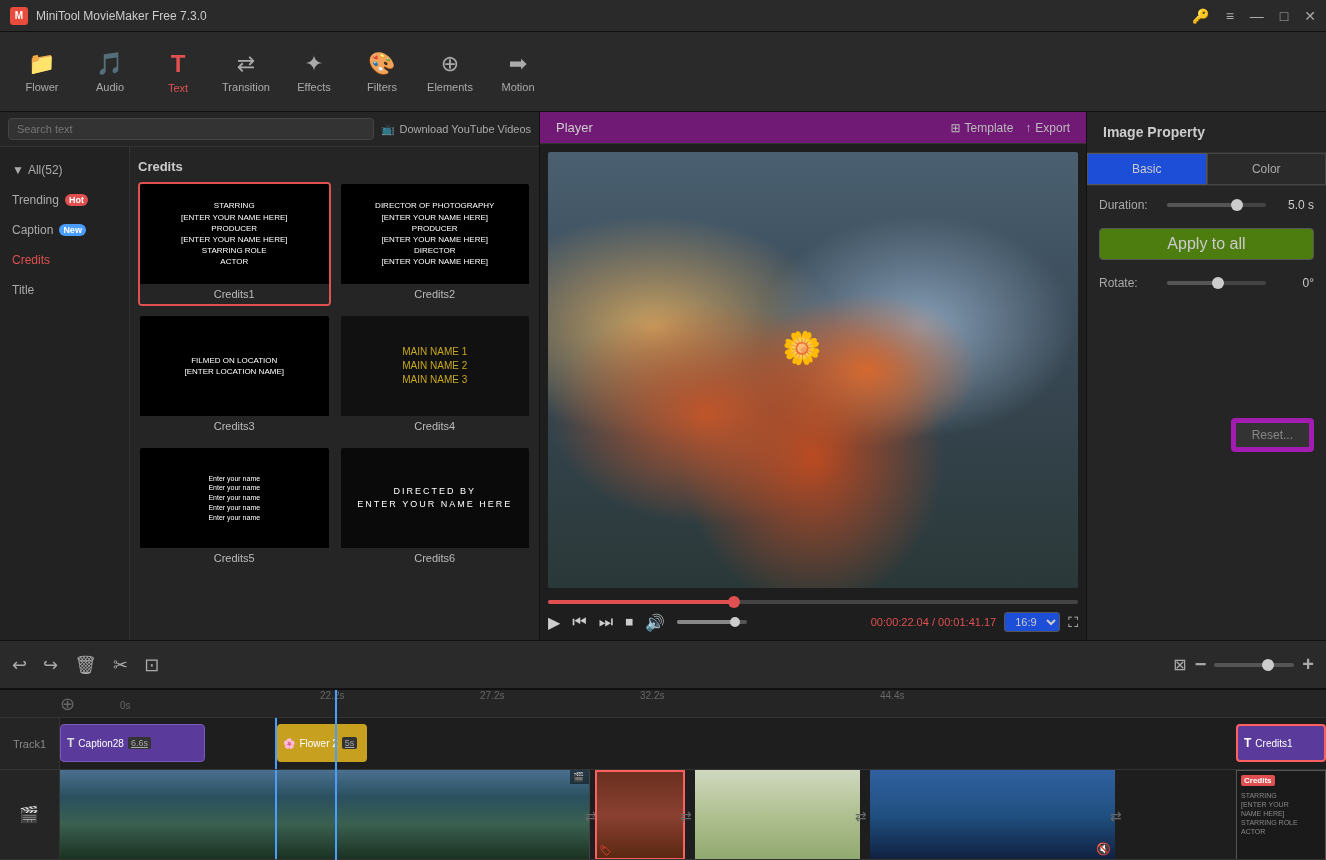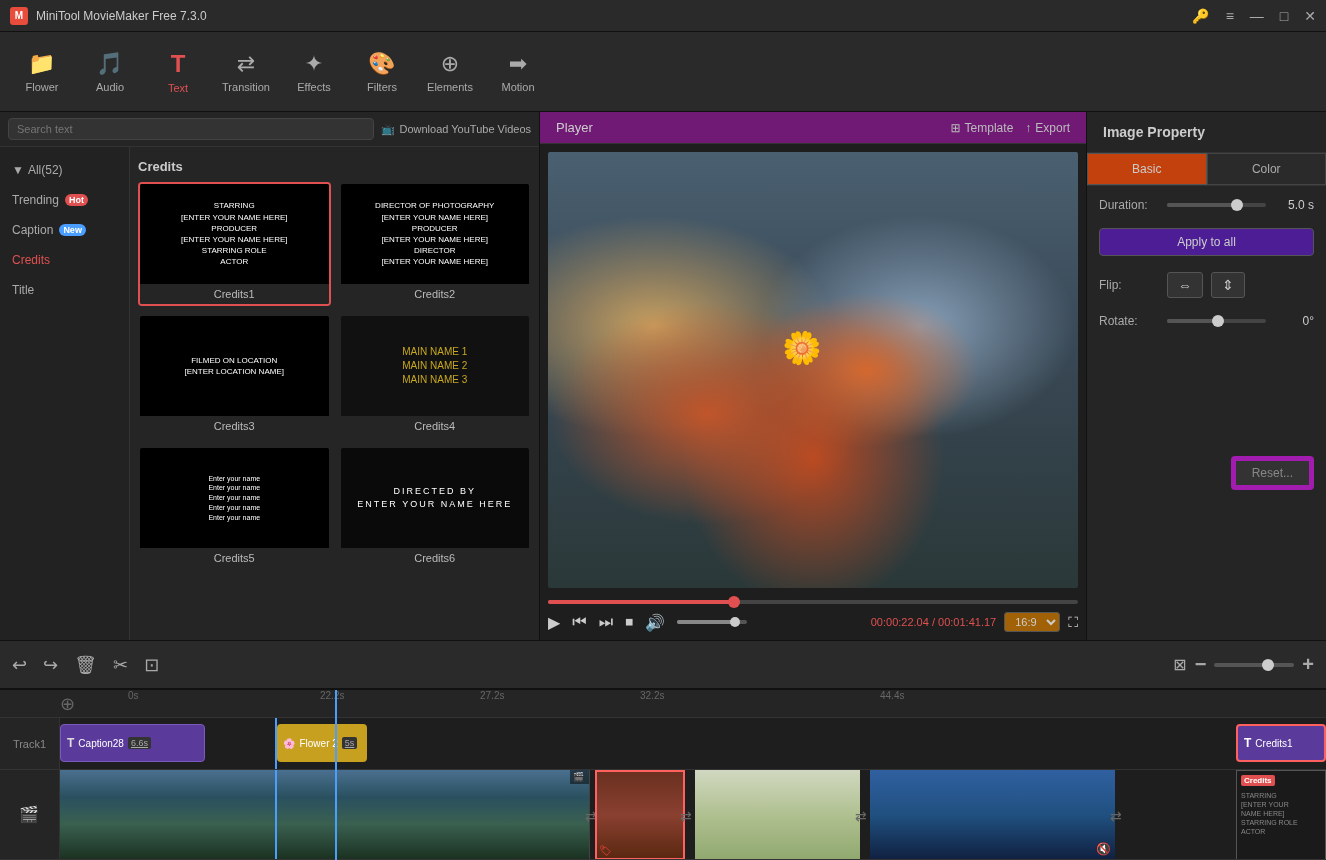--- a/index.html
+++ b/index.html
@@ -254,21 +254,21 @@
       background: #555;
       border-radius: 2px;
       position: relative;
     }
     .volume-fill { width: 80%; height: 100%; background: #888; border-radius: 2px; }
     .volume-handle {
       width: 10px; height: 10px; background: #ccc; border-radius: 50%;
       position: absolute; top: -3px; left: 75%;
     }
     .aspect-select {
-      background: #a16207;
+      background: #1d4ed8;
       border: 1px solid #555;
       color: #ccc;
       padding: 2px 6px;
       border-radius: 3px;
       font-size: 11px;
       cursor: pointer;
     }
 
     
     #right-panel {
@@ -294,21 +294,21 @@
       flex: 1;
       text-align: center;
       padding: 8px;
       cursor: pointer;
       color: #aaa;
       font-size: 12px;
       border: 1px solid #444;
       background: #2a2a2a;
     }
     .prop-tab.active {
-      background: #c2410c;
+      background: #1d4ed8;
       color: #ccc;
       border-color: #555;
     }
     .prop-content { padding: 12px; flex: 1; }
     .prop-row {
       display: flex;
       align-items: center;
       margin-bottom: 16px;
       gap: 8px;
     }
@@ -320,27 +320,27 @@
       border-radius: 2px;
       position: relative;
     }
     .slider-track { height: 100%; background: #555; border-radius: 2px; }
     .slider-handle {
       width: 12px; height: 12px; background: #ccc; border-radius: 50%;
       position: absolute; top: -4px; left: 50%;
     }
     .prop-value { color: #ccc; font-size: 12px; width: 40px; text-align: right; }
     .apply-all-btn {
-      background: #4c1d95;
+      background: #4d7c0f;
       border: 1px solid #555;
       color: #ccc;
       padding: 6px 12px;
       border-radius: 4px;
       cursor: pointer;
-      font-size: 12px;
+      font-size: 16px;
       width: 100%;
       margin-bottom: 16px;
     }
     .flip-row {
       display: flex;
       align-items: center;
       margin-bottom: 16px;
       gap: 8px;
     }
     .flip-btn {
@@ -730,25 +730,20 @@
     <div class="prop-content">
       <div class="prop-row">
         <span class="prop-label">Duration:</span>
         <div class="prop-slider">
           <div class="slider-track" style="width:70%;"></div>
           <div class="slider-handle" style="left:65%;"></div>
         </div>
         <span class="prop-value">5.0 s</span>
       </div>
       <button class="apply-all-btn">Apply to all</button>
-      <div class="flip-row">
-        <span class="prop-label">Flip:</span>
-        <button class="flip-btn">⇔</button>
-        <button class="flip-btn">⇕</button>
-      </div>
       <div class="prop-row">
         <span class="prop-label">Rotate:</span>
         <div class="prop-slider">
           <div class="slider-track" style="width:50%;"></div>
           <div class="slider-handle" style="left:45%;"></div>
         </div>
         <span class="prop-value">0°</span>
       </div>
       <div style="display:flex;justify-content:flex-end;margin-top:120px;">
         <button class="reset-btn">Reset...</button>
@@ -776,21 +771,21 @@
   </div>
 </div>
 
 <div id="timeline">
 
   <div class="timeline-ruler">
     <div style="width:60px;flex-shrink:0;">
       <span style="font-size:18px;color:#666;cursor:pointer;">⊕</span>
     </div>
     <div style="flex:1;position:relative;height:100%;">
-      <span class="ruler-mark" style="left:8px;">0s</span>
+      <span class="ruler-mark" style="left:0px;margin-top:10px;">0s</span>
       <span class="ruler-mark" style="left:200px;">22.2s</span>
       <span class="ruler-mark" style="left:360px;">27.2s</span>
       <span class="ruler-mark" style="left:520px;">32.2s</span>
       <span class="ruler-mark" style="left:760px;">44.4s</span>
 
       <div style="position:absolute;left:215px;top:0;width:2px;height:200px;background:#4a9eff;z-index:10;"></div>
     </div>
   </div>
 
   <div class="track-row">

